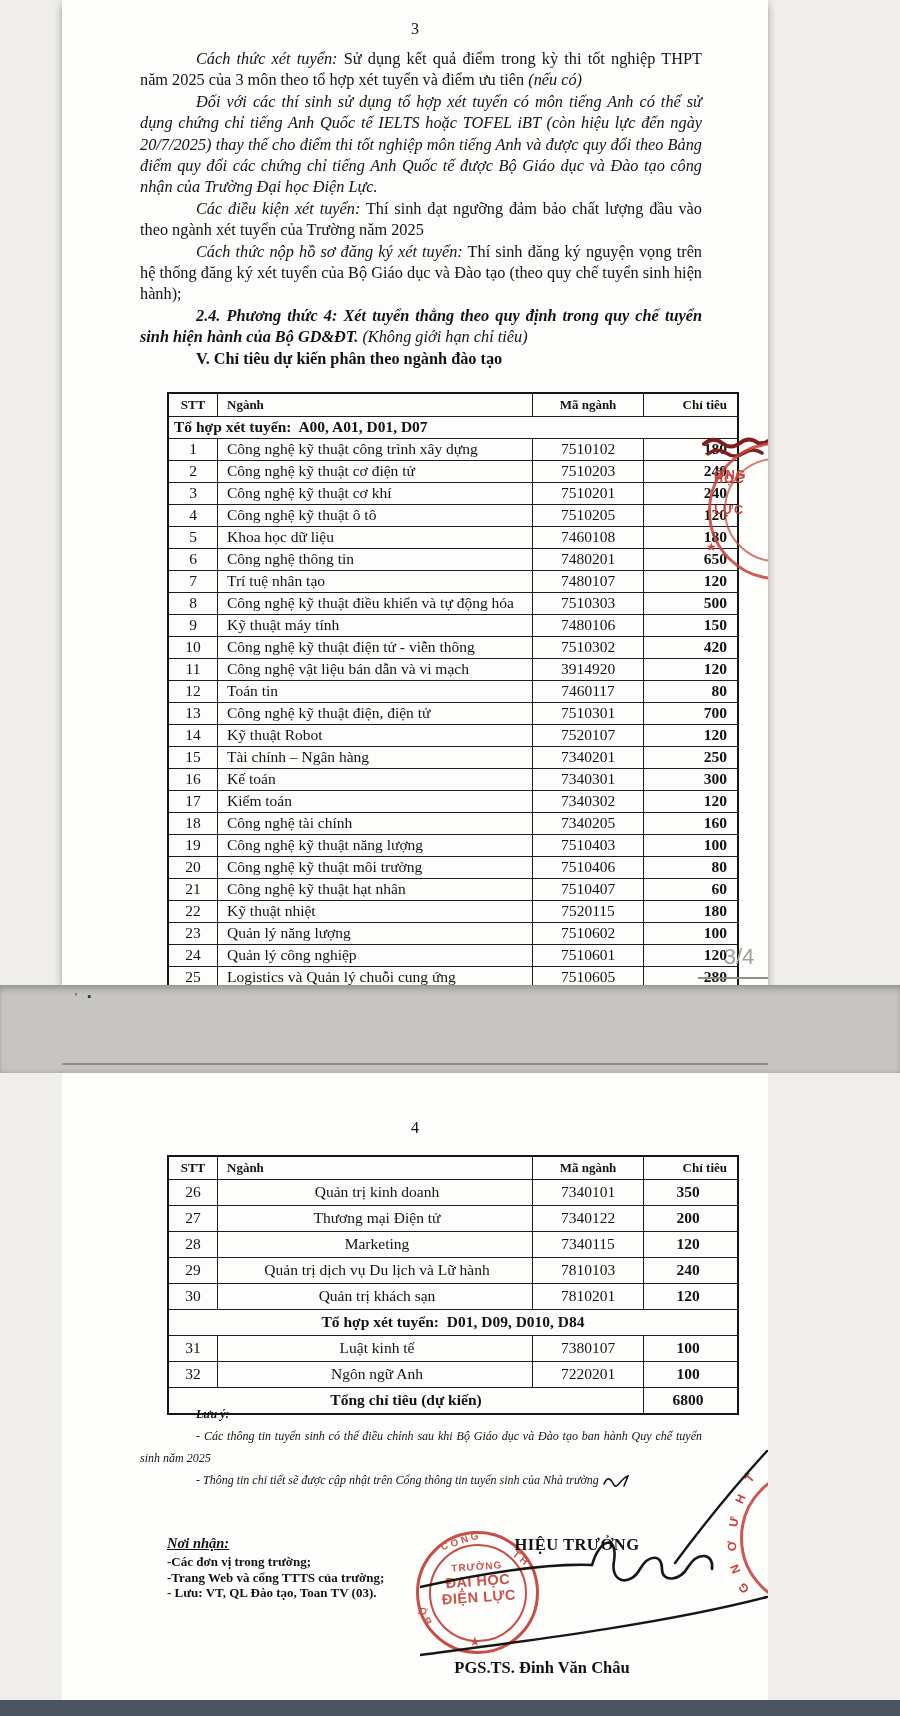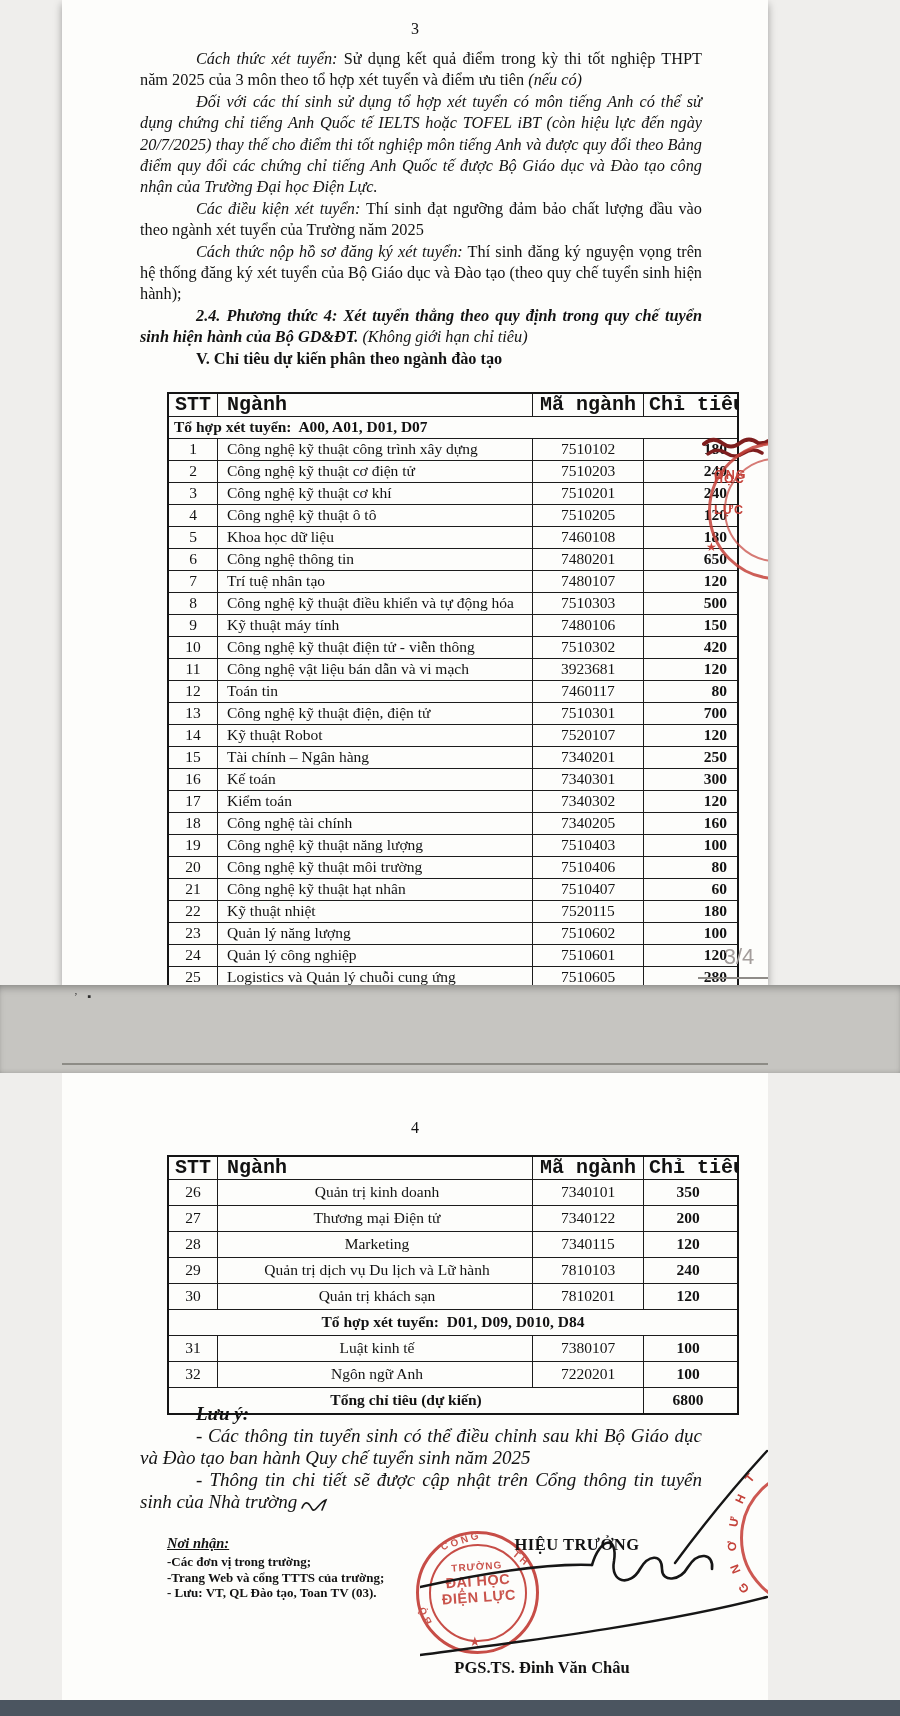--- a/index.html
+++ b/index.html
@@ -26,21 +26,21 @@
   .content p{margin:0;text-align:justify;text-indent:56px;font-size:16.3px;line-height:21.4px;}
   .italic{font-style:italic;}
   .bolditalic{font-weight:bold;font-style:italic;}
   .section-heading{margin:1px 0 2px 0;font-weight:bold;font-size:17px;line-height:22px;text-indent:56px;}
 
   table{border-collapse:collapse;table-layout:fixed;width:522px;font-size:15.5px;
     position:absolute;left:105px;border:2.4px solid #151515;}
   #table1{top:392px;}
   #table2{top:82px;}
   th,td{border:1.5px solid #1c1c1c;padding:0 5px;overflow:hidden;white-space:nowrap;line-height:1.04;}
-  th{font-weight:bold;text-align:center;font-size:20px;height:22px;font-family:Liberation Mono, monospace;}
+  th{font-weight:bold;text-align:center;font-size:13px;height:22px;}
   .t1 td{height:21px;}
   .t2 td{height:25px;text-align:center;}
   .col-stt{width:38px;text-align:center;}
   .col-nganh{width:300px;text-align:left;padding-left:9px;}
   .col-ma{width:100px;text-align:center;}
   .col-chitieu{width:78px;text-align:right;font-weight:bold;padding-right:10px;}
   .group-cell{font-weight:bold;white-space:pre;}
   .total-label{text-align:center;font-weight:bold;}
   .total-value{text-align:right;font-weight:bold;padding-right:10px;}
 
@@ -86,21 +86,21 @@
   #edge-stamp-2 .c0{left:24px;top:3px;transform:rotate(-50deg);}
   #edge-stamp-2 .c1{left:14px;top:24px;transform:rotate(-65deg);}
   #edge-stamp-2 .c2{left:7px;top:47px;transform:rotate(-80deg);}
   #edge-stamp-2 .c3{left:5px;top:71px;transform:rotate(-95deg);}
   #edge-stamp-2 .c4{left:9px;top:94px;transform:rotate(-112deg);}
   #edge-stamp-2 .c5{left:17px;top:113px;transform:rotate(-128deg);}
 
   #signature-svg{position:absolute;left:358px;top:372px;z-index:2;}
 
   .notes{position:absolute;left:78px;top:330px;width:562px;}
-  .notes p{margin:0;text-align:justify;text-indent:56px;font-size:19px;line-height:22px;font-style:italic;}
+  .notes p{margin:0;text-align:justify;text-indent:56px;font-size:12px;line-height:22px;font-style:italic;}
   .notes .luuy{font-weight:bold;}
   #initials-svg{vertical-align:-5px;margin-left:2px;}
 
   #noi-nhan{position:absolute;left:105px;top:462px;width:270px;}
   #noi-nhan .nn-title{font-weight:bold;font-style:italic;font-size:14.5px;margin:0 0 2px 0;text-decoration:underline;}
   #noi-nhan .nn-item{font-size:13px;line-height:15.5px;font-weight:bold;}
   #hieu-truong{position:absolute;left:415px;top:462px;width:200px;text-align:center;
     font-weight:bold;font-size:16.5px;letter-spacing:.5px;z-index:3;}
   #signer-name{position:absolute;left:370px;top:585px;width:220px;text-align:center;
     font-weight:bold;font-size:16.5px;z-index:3;}
@@ -189,21 +189,21 @@
         </tr>
         <tr>
           <td class="col-stt">10</td>
           <td class="col-nganh">Công nghệ kỹ thuật điện tử - viễn thông</td>
           <td class="col-ma">7510302</td>
           <td class="col-chitieu">420</td>
         </tr>
         <tr>
           <td class="col-stt">11</td>
           <td class="col-nganh">Công nghệ vật liệu bán dẫn và vi mạch</td>
-          <td class="col-ma">3923681</td>
+          <td class="col-ma">3914920</td>
           <td class="col-chitieu">120</td>
         </tr>
         <tr>
           <td class="col-stt">12</td>
           <td class="col-nganh">Toán tin</td>
           <td class="col-ma">7460117</td>
           <td class="col-chitieu">80</td>
         </tr>
         <tr>
           <td class="col-stt">13</td>

